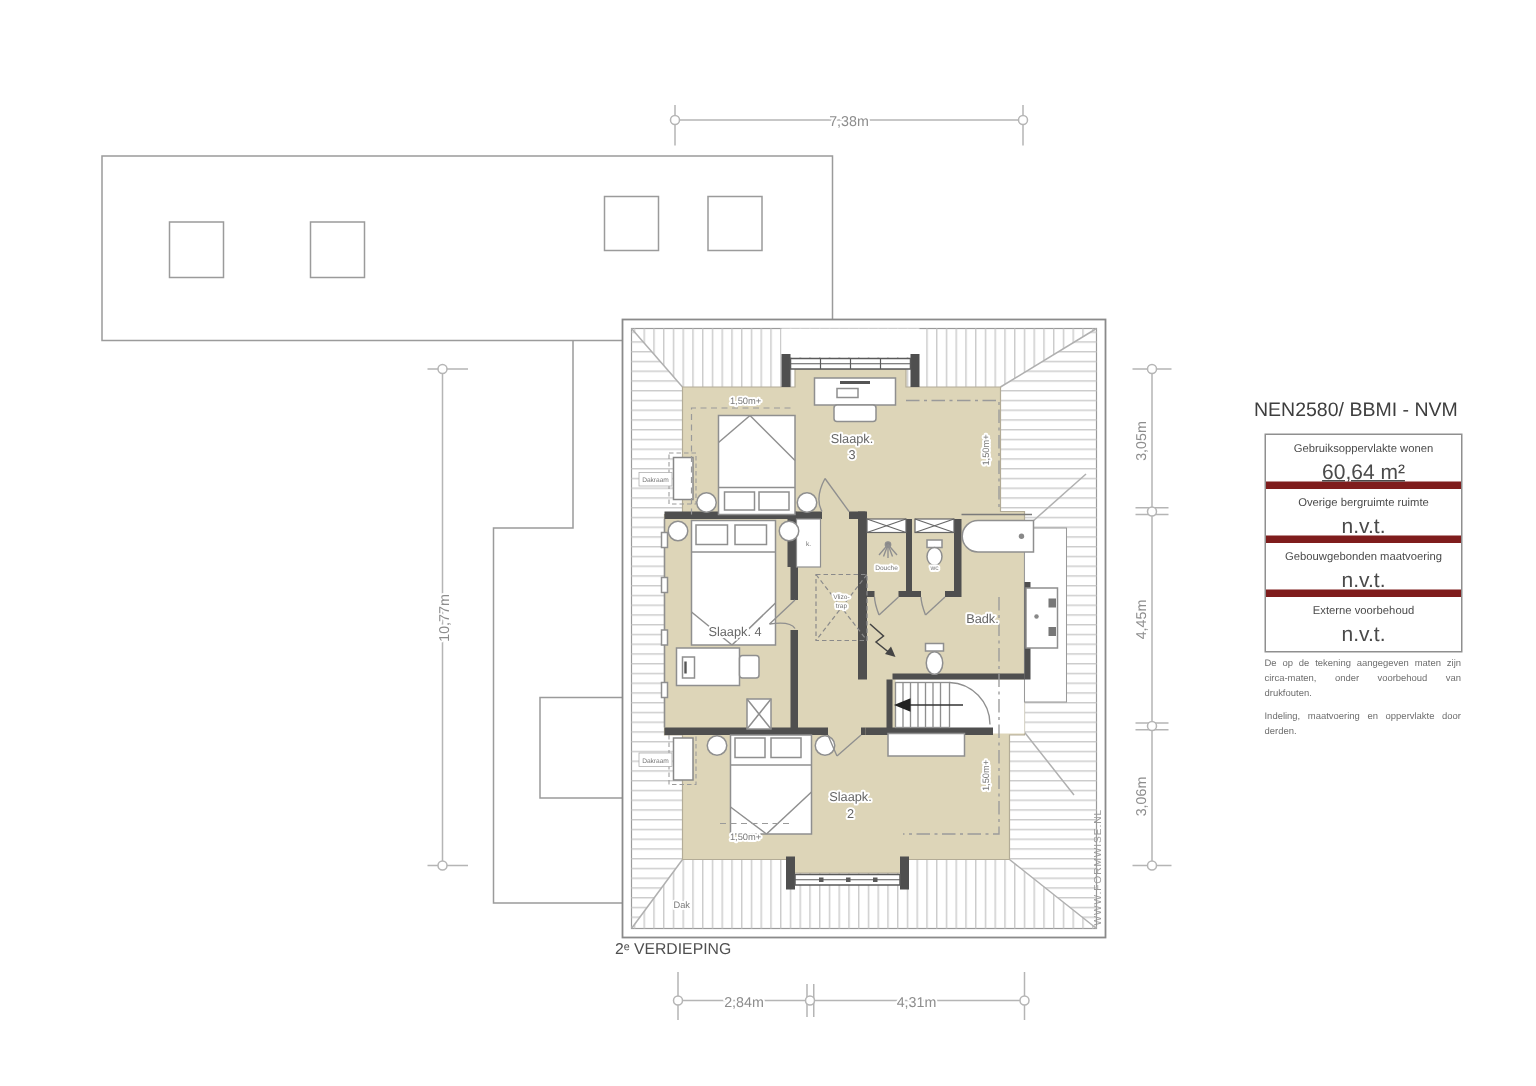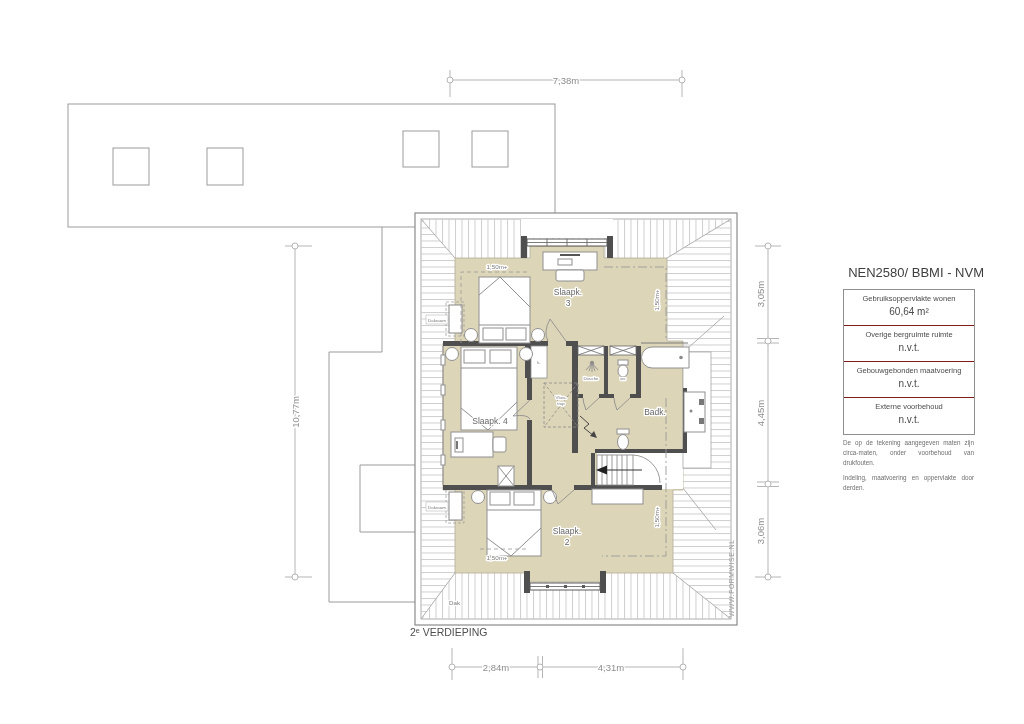--- a/index.html
+++ b/index.html
@@ -11,30 +11,30 @@
   text{fill:#6b6b6b;}
   .halo{paint-order:stroke;stroke:#ffffff;stroke-width:2.6px;stroke-linejoin:round;}
   .t-room{font-size:8.5px;fill:#666;}
   .t-tiny{font-size:4.4px;fill:#777;}
   .t-small{font-size:6.2px;fill:#7a7a7a;}
   .t-dim{font-size:9.5px;fill:#8d8d8d;}
   .t-floor{font-size:10.5px;fill:#4f4f4f;}
   .t-wm{font-size:6.8px;fill:#9a9a9a;letter-spacing:0.6px;}
 
   
-  .legend-title{position:absolute;left:836px;top:265px;width:148px;text-align:right;
+  .legend-title{position:absolute;left:836px;top:265px;width:148px;text-align:left;
     font-size:13px;color:#3e3e3e;}
   .legend-table{position:absolute;left:843px;top:289px;width:130px;border:1px solid #8f8f8f;
     background:#fff;}
-  .lrow{height:36px;box-sizing:border-box;border-bottom:1px solid #7f1d1d;text-align:center;
+  .lrow{height:36px;box-sizing:border-box;border-bottom:5px solid #7f1d1d;text-align:center;
     padding-top:4px;}
   .lrow:last-child{border-bottom:none;}
   .lrow .lbl{font-size:7.5px;color:#4a4a4a;}
-  .lrow .val{font-size:10px;color:#4a4a4a;margin-top:3px;}
-  .lrow .val.big{font-size:10px;}
+  .lrow .val{font-size:14px;color:#4a4a4a;margin-top:3px;}
+  .lrow .val.big{font-size:14px;text-decoration:underline;}
   .legend-note{position:absolute;left:843px;top:438px;width:131px;font-size:6.3px;
     line-height:1.55;color:#6e6e6e;text-align:justify;}
   .legend-note p{margin:0 0 6px 0;}
 </style>
 </head>
 <body>
 
 <div class="canvas">
 
 <svg class="plan-svg" width="1024" height="724" viewBox="0 0 1024 724">

